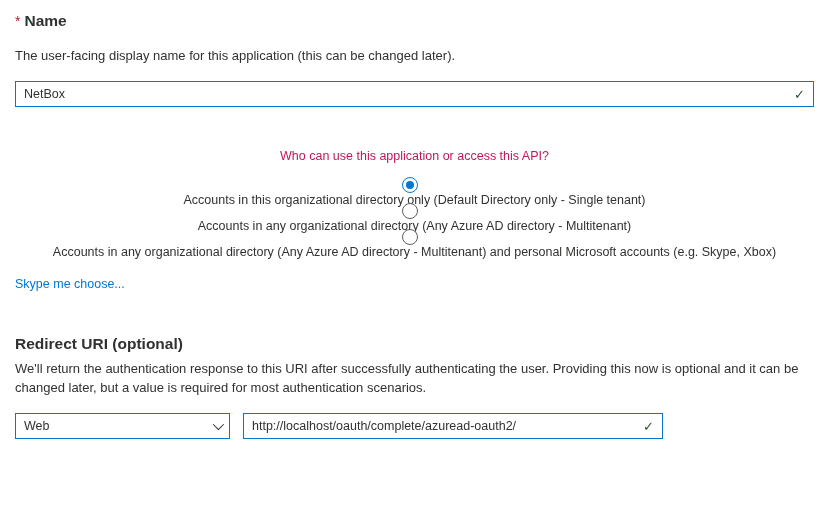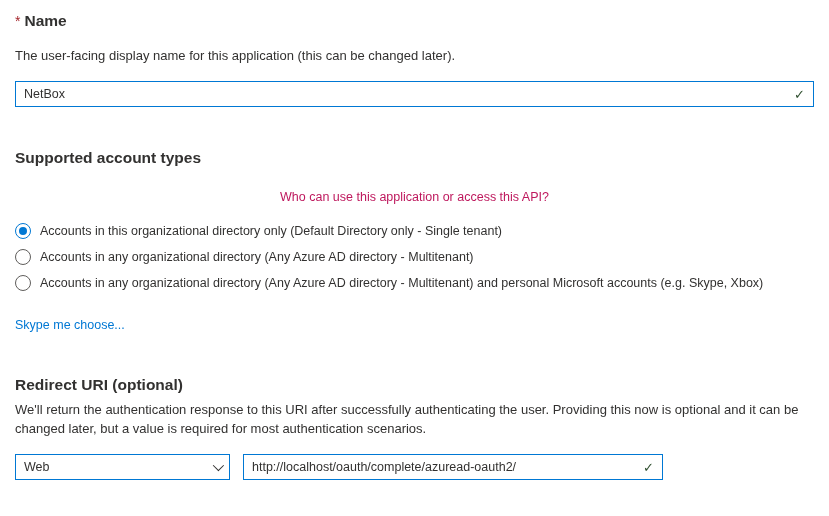--- a/index.html
+++ b/index.html
@@ -71,20 +71,21 @@
 
   
   .account-section { margin-top: 42px; }
   .account-question { margin-top: 23px; }
   .radio-list { margin-top: 14px; list-style: none; }
   .radio-row {
     display: flex;
     align-items: center;
     height: 26px;
     cursor: pointer;
+    flex-direction: column;
   }
   .radio-outer {
     width: 16px;
     height: 16px;
     border: 1px solid #605e5c;
     border-radius: 50%;
     margin-right: 9px;
     flex: 0 0 auto;
     display: flex;
     align-items: center;
@@ -154,21 +155,20 @@
   <div class="section-title name-header">
     <span class="required-star">*</span><span>Name</span>
   </div>
   <div class="desc name-desc">The user-facing display name for this application (this can be changed later).</div>
   <div class="textfield full">
     <input type="text" value="NetBox" style="">
     <span class="check-icon">✓</span>
   </div>
 
   <div class="account-section">
-    <div class="section-title">Supported account types</div>
     <div class="question account-question">Who can use this application or access this API?</div>
     <ul class="radio-list">
       <li class="radio-row selected">
         <span class="radio-outer">
             <span class="radio-inner"></span>
           </span>
         <span class="radio-label">Accounts in this organizational directory only (Default Directory only - Single tenant)</span>
       </li>
       <li class="radio-row">
         <span class="radio-outer">

